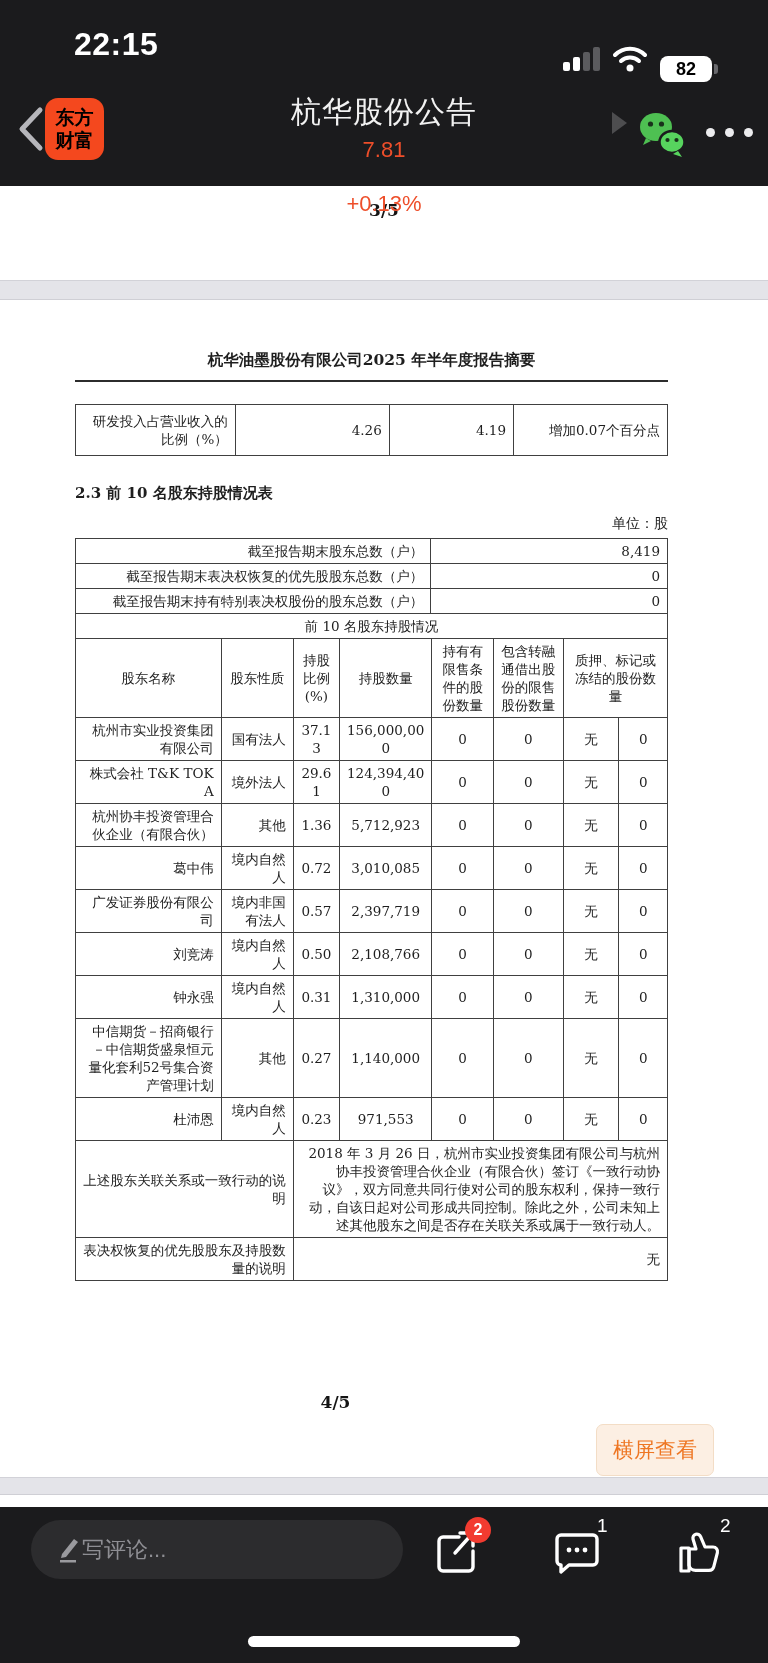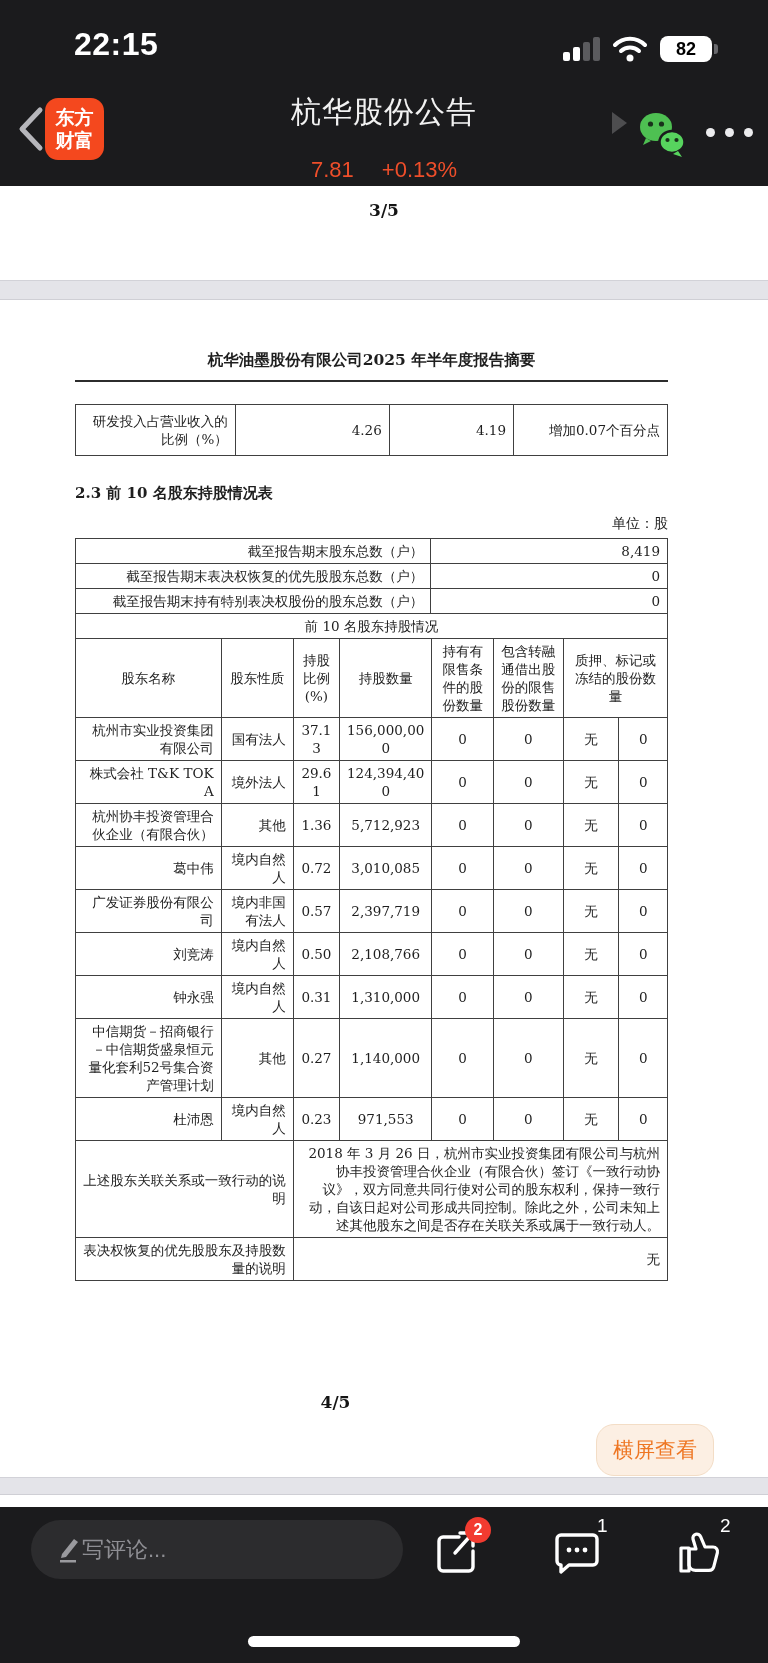--- a/index.html
+++ b/index.html
@@ -11,33 +11,33 @@
                 background:#1b1b1d; color:#fff; z-index:5; }
   .status-time { position:absolute; left:74px; top:26px; font-size:32px; font-weight:bold;
                  letter-spacing:0.5px; color:#ffffff; }
   .status-right { position:absolute; right:50px; top:36px; display:flex; align-items:center; gap:13px; }
   .sig { display:flex; align-items:flex-end; gap:3px; height:24px; }
   .sig i { display:block; width:7px; border-radius:2px; background:#5b5b5e; }
   .sig i:nth-child(1){ height:9px;  background:#fff; }
   .sig i:nth-child(2){ height:14px; background:#fff; }
   .sig i:nth-child(3){ height:19px; }
   .sig i:nth-child(4){ height:24px; }
-  .battery { display:flex; align-items:center; }
+  .battery { display:flex; align-items:center;margin-top:20px; }
   .battery .cell { width:52px; height:26px; background:#fff; border-radius:8px;
                    color:#000; font-size:18px; font-weight:bold; text-align:center; line-height:26px; }
   .battery .tip { width:4px; height:10px; background:#68686c; border-radius:0 3px 3px 0; margin-left:2px; }
 
   .nav-row { position:absolute; top:92px; left:0; width:768px; height:80px; }
   .back { position:absolute; left:14px; top:12px; width:34px; height:50px; cursor:pointer; }
   .app-logo { position:absolute; left:45px; top:6px; width:59px; height:62px; background:#f4481e;
-              border-radius:13px; color:#ffffff; font-weight:bold; font-size:19px; line-height:23px;
+              border-radius:13px; color:#000000; font-weight:bold; font-size:19px; line-height:23px;
               display:flex; flex-direction:column; align-items:center; justify-content:center; }
   .title-wrap { position:absolute; left:50%; transform:translateX(-50%); top:0; text-align:center; width:420px; }
   .doc-name { font-size:30px; color:#f2f2f2; font-weight:500; letter-spacing:1px; }
-  .quote-row { margin-top:24px; font-size:22px; color:#ee4e2a; display:flex; justify-content:center; gap:28px; }
+  .quote-row { margin-top:4px; font-size:22px; color:#ee4e2a; display:flex; justify-content:center; gap:28px;flex-direction:column; }
   .title-arrow { position:absolute; left:612px; top:20px; width:0; height:0;
                  border-top:11px solid transparent; border-bottom:11px solid transparent;
                  border-left:15px solid #4d4d4f; }
   .wechat { position:absolute; left:636px; top:18px; }
   .more-dots { position:absolute; left:706px; top:36px; display:flex; gap:10px; }
   .more-dots i { width:9px; height:9px; border-radius:50%; background:#ececee; }
 
   
   .page3-indicator { position:absolute; top:200px; left:0; width:768px; text-align:center;
                      font-family:"DejaVu Serif", serif; font-weight:600; font-size:17px; color:#141414; }
@@ -57,21 +57,21 @@
   .rd-table { margin-top:22px; }
   .rd-table td { padding:7px; }
   .section-title { margin-top:28px; font-size:15px; font-weight:bold; }
   .unit { margin-top:12px; margin-bottom:5px; text-align:right; font-size:14px; }
   .holders { margin-top:-1px; }
   .caption-cell { text-align:center; }
 
   .page4-indicator { position:absolute; top:1392px; left:0; width:671px; text-align:center;
                      font-family:"DejaVu Serif", serif; font-weight:600; font-size:17px; color:#141414; }
   .landscape-btn { position:absolute; top:1424px; left:596px; width:118px; height:52px;
-                   background:#fcefe3; border:1px solid #f3ddc6; border-radius:18px;
+                   background:#fcefe3; border:1px solid #f3ddc6; border-radius:7px;
                    color:#ee7623; font-size:21px; display:flex; align-items:center;
                    justify-content:center; cursor:pointer; z-index:4; }
 
   
   .bottom-bar { position:absolute; top:1507px; left:0; width:768px; height:156px;
                 background:#1b1b1d; z-index:6; }
   .comment-pill { position:absolute; left:31px; top:13px; width:372px; height:59px;
                   background:#2c2c2e; border-radius:30px; display:flex; align-items:center;
                   padding-left:25px; gap:1px; cursor:text;text-align:right; }
   .comment-pill .ph { color:#8e8e93; font-size:22px; }

